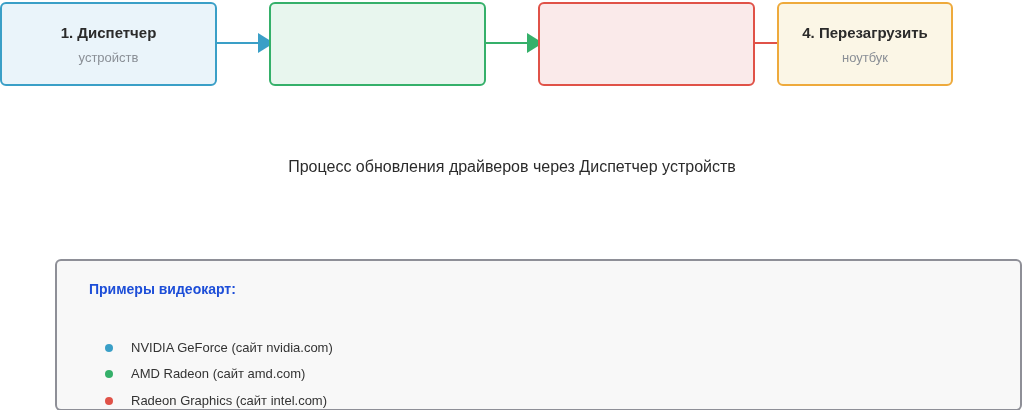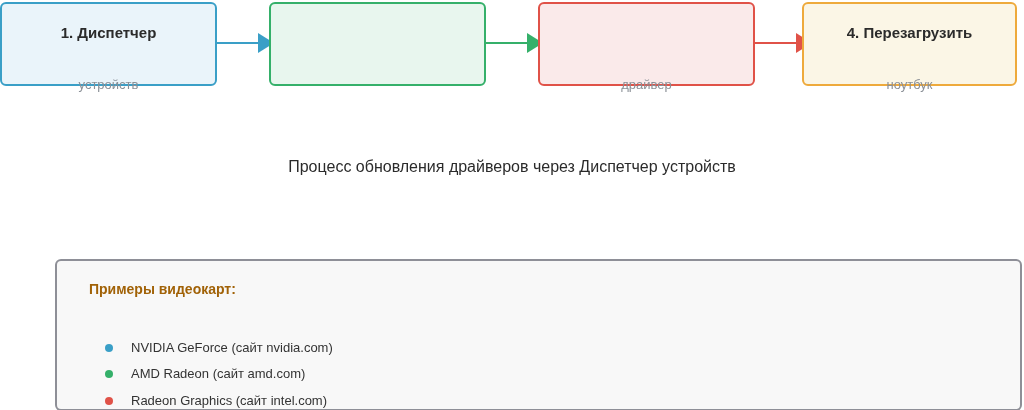--- a/index.html
+++ b/index.html
@@ -2,31 +2,31 @@
 <html><head>
 <meta charset="utf-8">
 <style>
   html, body { margin:0; padding:0; background:#ffffff; }
   body { width:1024px; height:410px; position:relative; overflow:hidden;
          font-family:"Liberation Sans", sans-serif; }
   .step { position:absolute; top:2px; height:84px; box-sizing:border-box;
           border:2px solid; border-radius:6px; text-align:center; }
   .step .t { position:absolute; left:0; right:0; top:20px; font-size:15px;
              font-weight:bold; color:#2b2b2b; }
-  .step .s { position:absolute; left:0; right:0; top:46px; font-size:13px; color:#8a8f96;margin-top:27px; }
+  .step .s { position:absolute; left:0; right:0; top:46px; font-size:13px; color:#8a8f96; }
   .arrow { position:absolute; top:42px; height:2px; }
   .arrow .head { position:absolute; right:-2px; top:-9px; width:0; height:0;
                  border-top:10px solid transparent; border-bottom:10px solid transparent;
                  border-left:16px solid; }
   .caption { position:absolute; left:0; right:0; top:158px; text-align:center;
              font-size:16px; font-weight:normal; color:#2b2b2b; }
   .panel { position:absolute; left:55px; top:259px; width:967px; height:152px;
            box-sizing:border-box; border:2px solid #8e8f97; border-radius:6px;
            background:#f8f8f8; }
-  .panel .ph { position:absolute; left:32px; top:20px; font-size:14px; font-weight:bold; color:#a16207; }
+  .panel .ph { position:absolute; left:32px; top:20px; font-size:14px; font-weight:bold; color:#1d4ed8; }
   .item { position:absolute; left:48px; font-size:13px; color:#333; }
   .item .dot { position:absolute; left:0; top:4px; width:8px; height:8px; border-radius:50%; }
   .item .lbl { position:absolute; left:26px; top:0; white-space:nowrap; }
 </style>
 </head>
 <body>
 
 <div class="step" style="left:0;width:217px;border-color:#3a9fc7;background:#eaf4fa;padding-left:25px;">
   <div class="t">1. Диспетчер</div>
   <div class="s">устройств</div>
@@ -35,27 +35,26 @@
   <div class="head" style="border-left-color:#3a9fc7;"></div>
 </div>
 
 <div class="step" style="left:269px;width:217px;border-color:#35b06a;background:#e8f6ee;">
 </div>
 <div class="arrow" style="left:485px;width:56px;background:#35b06a;">
   <div class="head" style="border-left-color:#35b06a;"></div>
 </div>
 
 <div class="step" style="left:538px;width:217px;border-color:#e05248;background:#faeaea;">
-  <div class="s">драйвер</div>
 </div>
 <div class="arrow" style="left:754px;width:56px;background:#e05248;">
   <div class="head" style="border-left-color:#e05248;"></div>
 </div>
 
-<div class="step" style="left:802px;width:215px;border-color:#eeaa3c;background:#fbf6e6;">
+<div class="step" style="left:777px;width:176px;border-color:#eeaa3c;background:#fbf6e6;">
   <div class="t">4. Перезагрузить</div>
   <div class="s">ноутбук</div>
 </div>
 
 <div class="caption">Процесс обновления драйверов через Диспетчер устройств</div>
 
 <div class="panel">
   <div class="ph">Примеры видеокарт:</div>
   <div class="item" style="top:79px;">
     <span class="dot" style="background:#3a9fc7;"></span>

